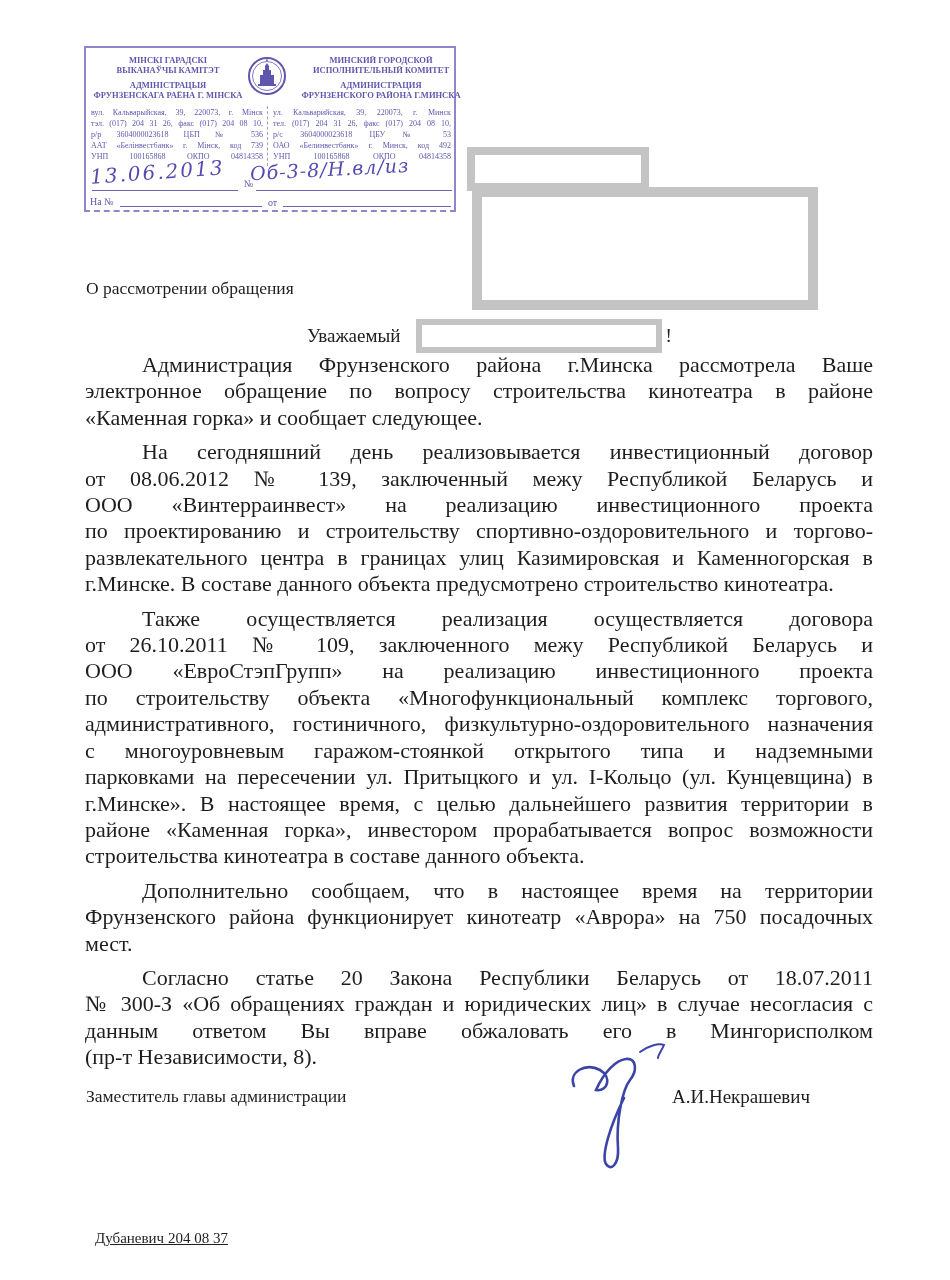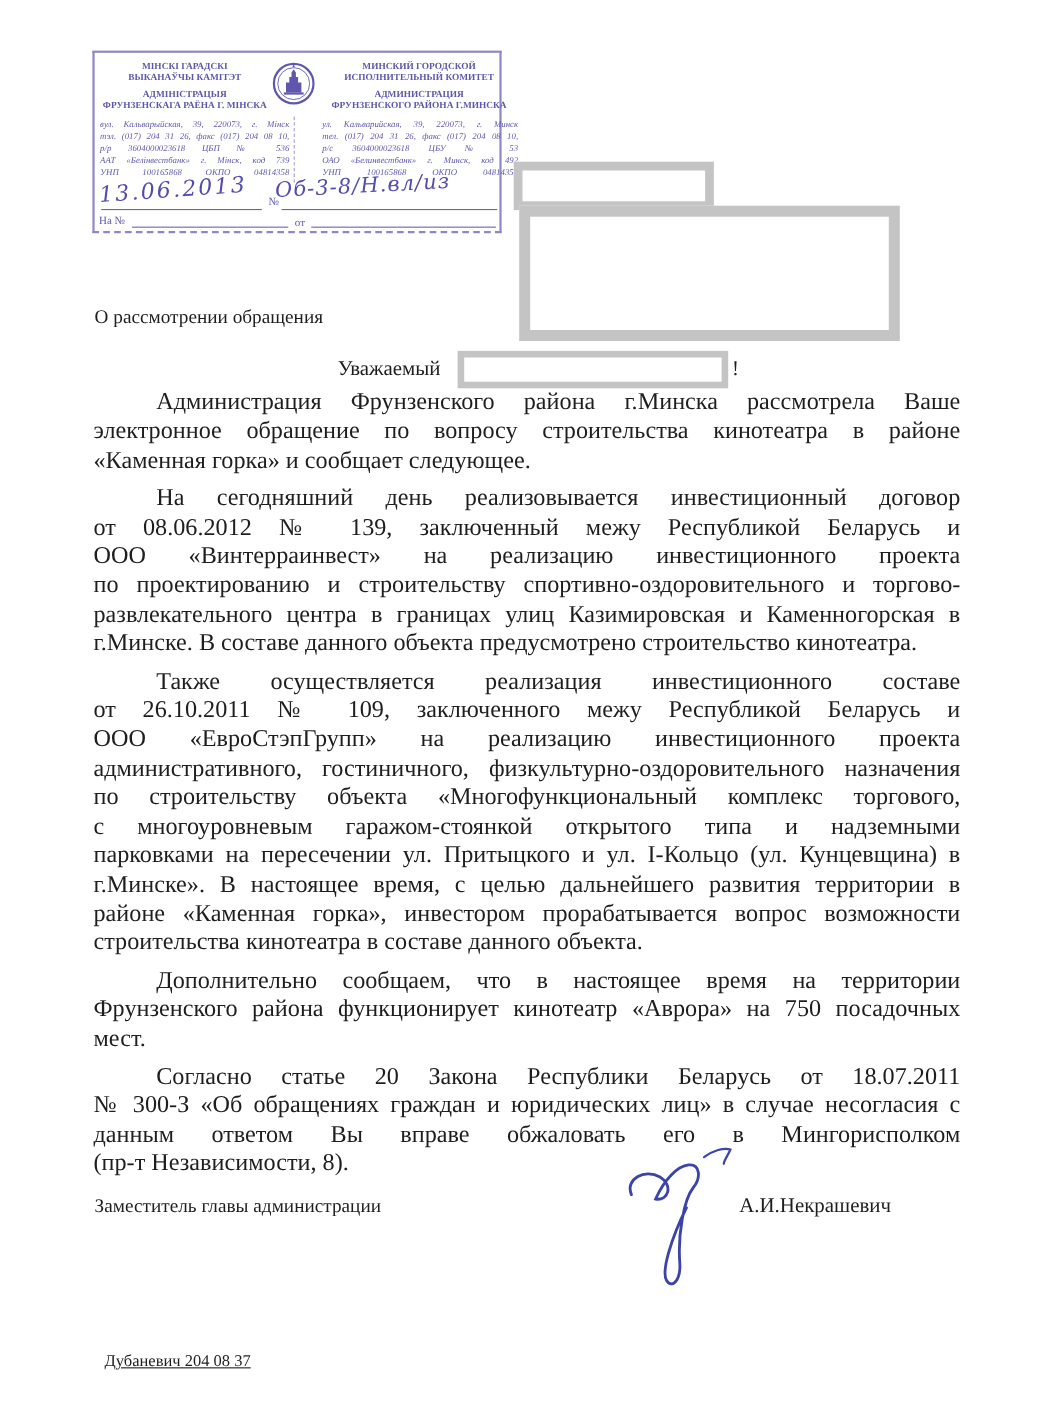--- a/index.html
+++ b/index.html
@@ -12,24 +12,24 @@
            color:#5f57ae; box-sizing:border-box; }
   .stamp * { box-sizing:border-box; }
   .orghead { position:absolute; top:7px; font-weight:bold; font-size:8.5px; line-height:10px;
              font-family:"Liberation Serif", serif; }
   .orghead .tline { text-align:center; }
   .orghead .gap { height:5px; }
   .orghead-left  { left:2px;  width:160px; }
   .orghead-right { left:210px; width:170px; }
   .emblem { position:absolute; left:160px; top:7px; width:42px; height:44px; }
   .addr { position:absolute; top:59px; font-size:8px; line-height:11px;
-          font-family:"Liberation Serif", serif;font-style:italic; }
+          font-family:"Liberation Serif", serif; }
   .addr .tline { text-align:justify; text-align-last:justify; white-space:nowrap; }
   .addr-left  { left:5px;   width:172px; }
-  .addr-right { left:187px; width:178px;margin-left:20px; }
+  .addr-right { left:187px; width:178px; }
   .vdivider { position:absolute; left:181px; top:58px; height:60px; width:0;
               border-left:1px dashed rgba(124,114,192,0.7); }
 
   .hand { font-style:italic; color:#544bb0; font-family:"DejaVu Serif", serif; }
   .hw-date { position:absolute; left:4px; top:112px; font-size:20px; transform:rotate(-4deg);
              letter-spacing:2px; white-space:nowrap; }
   .hw-number { position:absolute; left:164px; top:110px; font-size:19px; transform:rotate(-3deg);
                letter-spacing:1px; white-space:nowrap; z-index:3; }
   .u-date { position:absolute; left:6px; top:121px; width:146px; height:22px;
             border-bottom:1.5px solid #6a62b5; }
@@ -159,25 +159,25 @@
     </div>
   <div class="para">
       <div class="tline">На сегодняшний день реализовывается инвестиционный договор</div>
       <div class="tline">от 08.06.2012 № 139, заключенный межу Республикой Беларусь и</div>
       <div class="tline">ООО «Винтерраинвест» на реализацию инвестиционного проекта</div>
       <div class="tline">по проектированию и строительству спортивно-оздоровительного и торгово-</div>
       <div class="tline">развлекательного центра в границах улиц Казимировская и Каменногорская в</div>
       <div class="tline last">г.Минске. В составе данного объекта предусмотрено строительство кинотеатра.</div>
     </div>
   <div class="para">
-      <div class="tline">Также осуществляется реализация инвестиционного составе</div>
+      <div class="tline">Также осуществляется реализация осуществляется договора</div>
       <div class="tline">от 26.10.2011 № 109, заключенного межу Республикой Беларусь и</div>
       <div class="tline">ООО «ЕвроСтэпГрупп» на реализацию инвестиционного проекта</div>
+      <div class="tline">по строительству объекта «Многофункциональный комплекс торгового,</div>
       <div class="tline">административного, гостиничного, физкультурно-оздоровительного назначения</div>
-      <div class="tline">по строительству объекта «Многофункциональный комплекс торгового,</div>
       <div class="tline">с многоуровневым гаражом-стоянкой открытого типа и надземными</div>
       <div class="tline">парковками на пересечении ул. Притыцкого и ул. І-Кольцо (ул. Кунцевщина) в</div>
       <div class="tline">г.Минске». В настоящее время, с целью дальнейшего развития территории в</div>
       <div class="tline">районе «Каменная горка», инвестором прорабатывается вопрос возможности</div>
       <div class="tline last">строительства кинотеатра в составе данного объекта.</div>
     </div>
   <div class="para">
       <div class="tline">Дополнительно сообщаем, что в настоящее время на территории</div>
       <div class="tline">Фрунзенского района функционирует кинотеатр «Аврора» на 750 посадочных</div>
       <div class="tline last">мест.</div>

